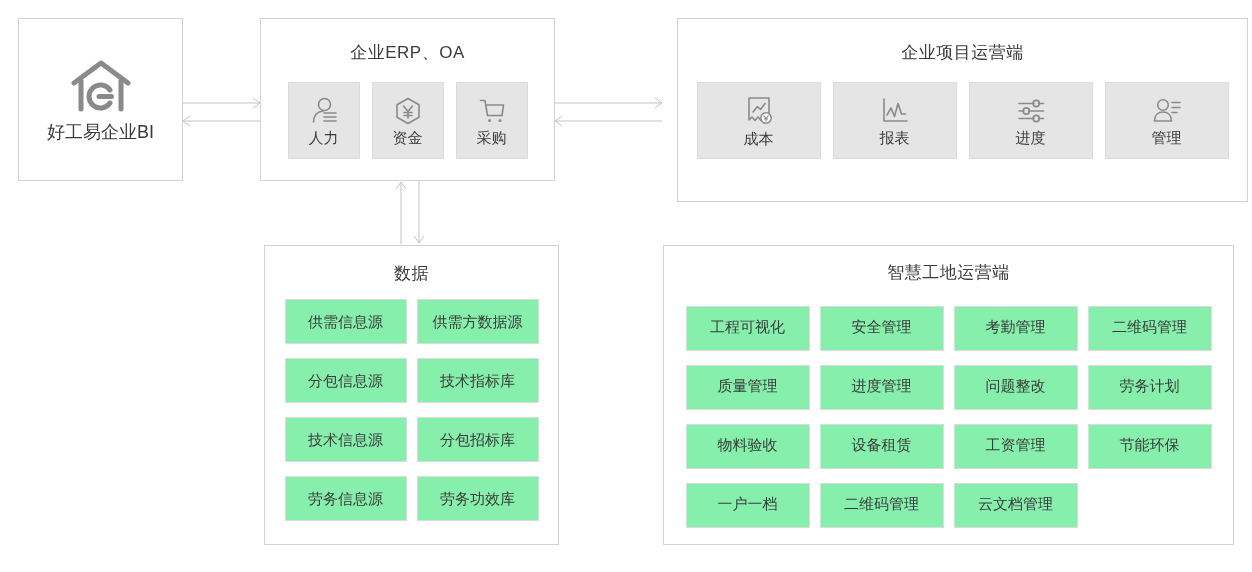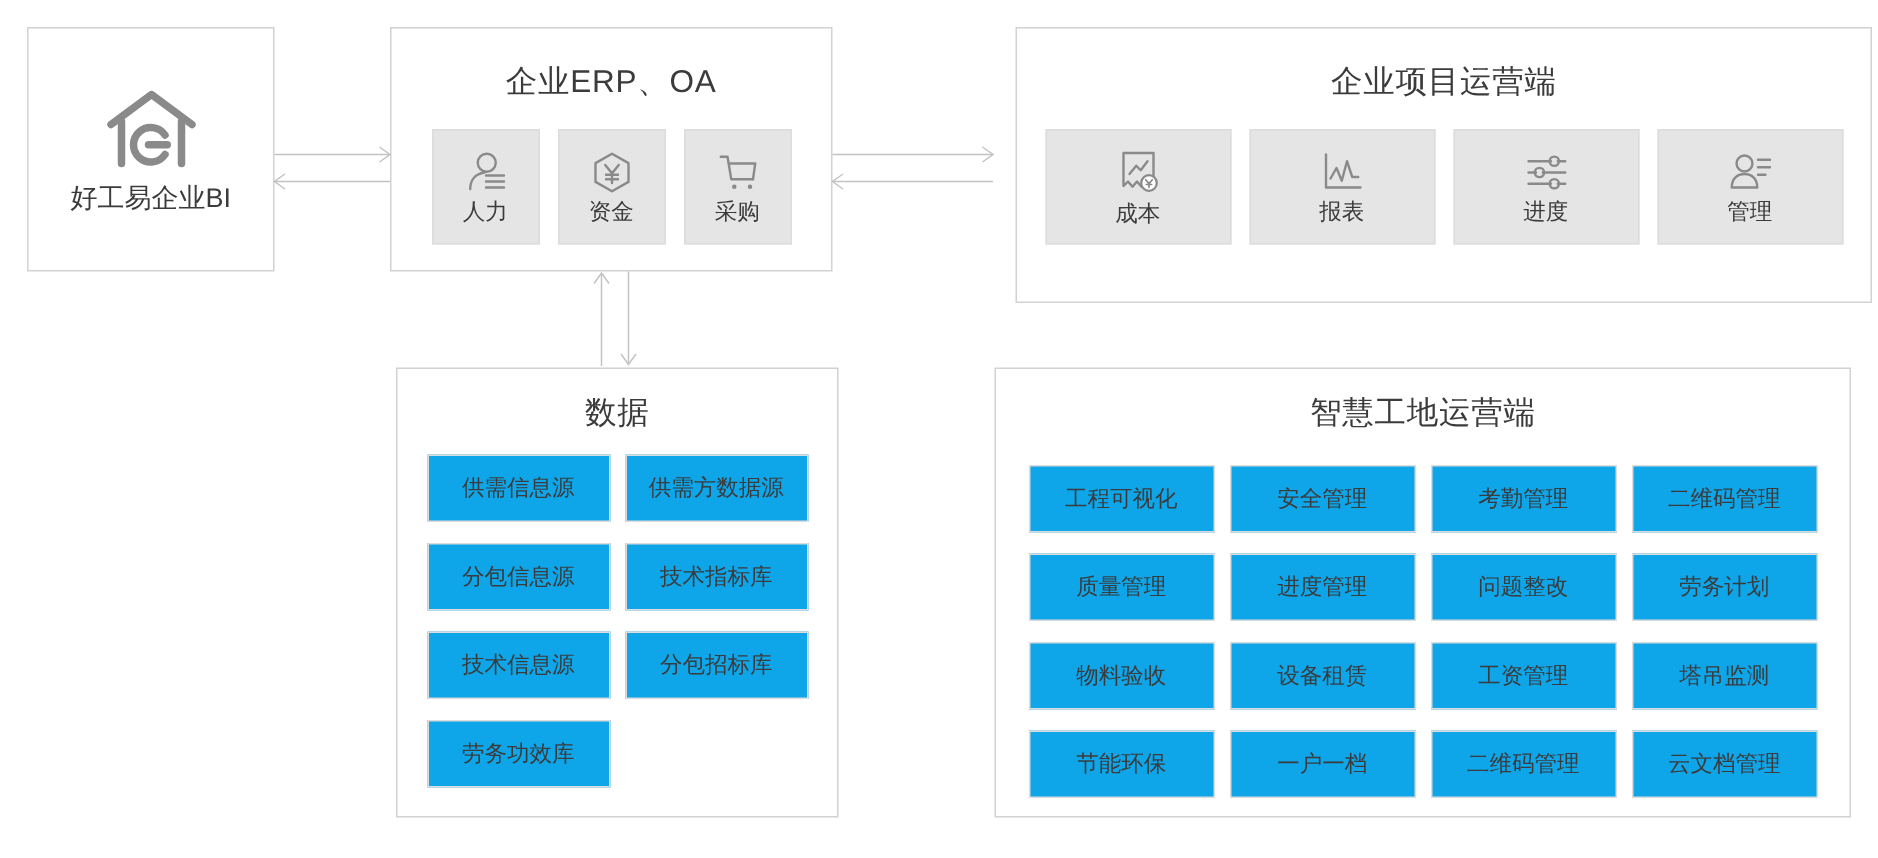--- a/index.html
+++ b/index.html
@@ -15,21 +15,21 @@
 
   
   .panel{
     position:absolute;
     background:#fff;
     border:1px solid #d2d2d2;
     box-sizing:border-box;
   }
   .panel-title{
     text-align:center;
-    font-size:21px;
+    font-size:17px;
     color:#3b3b3b;
     letter-spacing:.5px;
     line-height:1;
   }
 
   
   #bi-box{left:18px;top:18px;width:165px;height:163px;}
   .bi-inner{
     height:100%;
     display:flex;flex-direction:column;
@@ -74,28 +74,28 @@
     margin-top:17px;
   }
   #data-grid{
     grid-template-columns:repeat(2,122px);
     gap:14px 10px;
   }
   .cell{
     height:45px;
     border:1px solid #dcdcdc;
     box-sizing:border-box;
-    background:#0ea5e9;
+    background:#86efac;
     display:flex;align-items:center;justify-content:center;
     font-size:15px;color:#3b3b3b;
     line-height:1;
   }
 
   
-  #site-box{left:663px;top:245px;width:571px;height:300px;}
+  #site-box{left:663px;top:245px;width:571px;height:300px;font-family:Liberation Mono, monospace;}
   #site-box .panel-title{margin-top:19px;}
   #site-grid{
     grid-template-columns:repeat(4,124px);
     gap:14px 10px;
     margin-top:24px;
   }
 
   
   .conn{position:absolute;overflow:visible;}
   .conn line{stroke:#c3c3c3;stroke-width:1;}
@@ -216,39 +216,39 @@
 
   <div class="panel" id="data-box">
     <div class="panel-title">数据</div>
     <div class="grid" id="data-grid">
       <div class="cell">供需信息源</div>
       <div class="cell">供需方数据源</div>
       <div class="cell">分包信息源</div>
       <div class="cell">技术指标库</div>
       <div class="cell">技术信息源</div>
       <div class="cell">分包招标库</div>
+      <div class="cell">劳务信息源</div>
       <div class="cell">劳务功效库</div>
     </div>
   </div>
 
   <div class="panel" id="site-box">
     <div class="panel-title">智慧工地运营端</div>
     <div class="grid" id="site-grid">
       <div class="cell">工程可视化</div>
       <div class="cell">安全管理</div>
       <div class="cell">考勤管理</div>
       <div class="cell">二维码管理</div>
       <div class="cell">质量管理</div>
       <div class="cell">进度管理</div>
       <div class="cell">问题整改</div>
       <div class="cell">劳务计划</div>
       <div class="cell">物料验收</div>
       <div class="cell">设备租赁</div>
       <div class="cell">工资管理</div>
-      <div class="cell">塔吊监测</div>
       <div class="cell">节能环保</div>
       <div class="cell">一户一档</div>
       <div class="cell">二维码管理</div>
       <div class="cell">云文档管理</div>
     </div>
   </div>
 
   <svg class="conn" style="left:183px;top:95px;width:78px;height:35px;" aria-hidden="true">
     <line x1="0" y1="8" x2="77" y2="8"></line>
     <path class="arrow-stroke" d="M70 3 L77 8 L70 13"></path>

